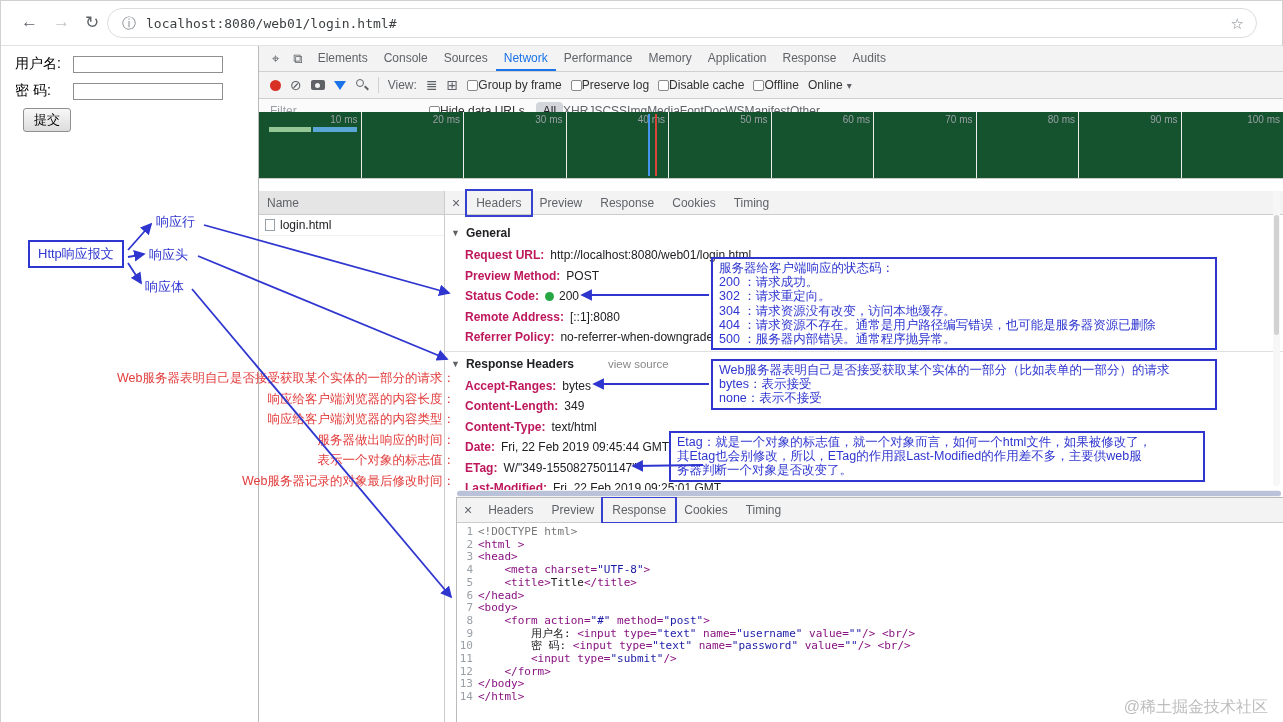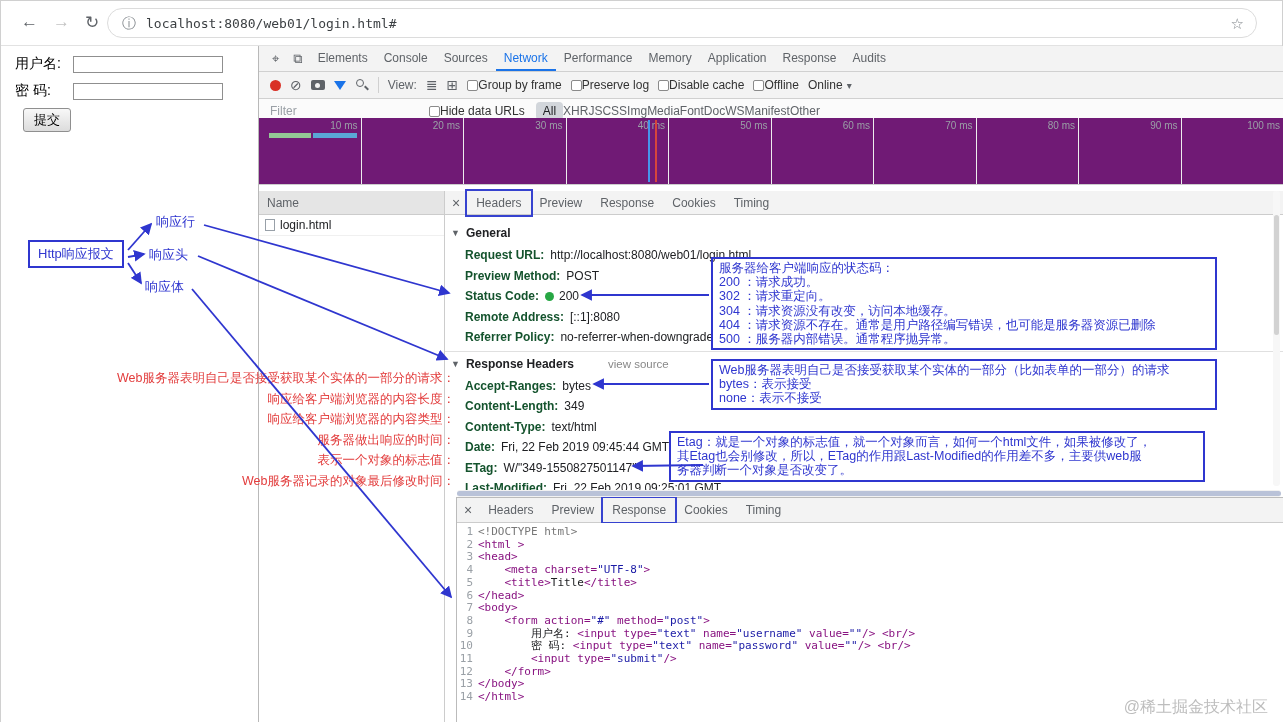--- a/index.html
+++ b/index.html
@@ -46,21 +46,21 @@
 .online{display:flex;align-items:center;gap:4px;color:#333;cursor:pointer;}
 .caret{font-size:10px;color:#5f6368;}
 
 .dt-filter{position:absolute;left:0;top:53px;width:100%;height:25px;background:#fbfbfb;border-bottom:1px solid #e0e0e0;display:flex;align-items:center;gap:11px;padding-left:11px;}
 .filter-input{border:none;outline:none;background:transparent;width:148px;font-size:12px;color:#333;font-family:inherit;}
 .filter-input::placeholder{color:#9aa0a6;}
 .ftype-bar{display:flex;align-items:center;gap:0;color:#5f6368;}
 .ftype{cursor:pointer;}
 .ftype.active{background:#d2d6db;border-radius:4px;padding:2px 7px;color:#202124;}
 
-.dt-timeline{position:absolute;left:0;top:72px;width:100%;height:67px;border-bottom:1px solid #ccc;background:#701a75;overflow:hidden;}
+.dt-timeline{position:absolute;left:0;top:66px;width:100%;height:67px;border-bottom:1px solid #ccc;background:#14532d;overflow:hidden;}
 .tl-cols{display:flex;height:100%;}
 .tl-col{flex:1;border-right:1px solid #ededed;position:relative;}
 .tl-label{position:absolute;right:3px;top:2px;font-size:10px;color:#9aa0a6;}
 .wf-a{position:absolute;left:10px;top:15px;width:42px;height:5px;background:#94c795;}
 .wf-b{position:absolute;left:54px;top:15px;width:44px;height:5px;background:#5aa7d6;}
 .ev-blue{position:absolute;left:389px;top:2px;bottom:2px;width:2px;background:#4595ec;}
 .ev-red{position:absolute;left:396px;top:2px;bottom:2px;width:2px;background:#d6453c;}
 
 .dt-main{position:absolute;left:0;top:145px;width:100%;bottom:0;}
 .name-col{position:absolute;left:0;top:0;width:186px;height:100%;border-right:1px solid #ccc;background:#fff;}
@@ -72,21 +72,21 @@
 .d-tabs{height:24px;background:#f3f3f3;border-bottom:1px solid #ccc;display:flex;align-items:center;color:#5f6368;}
 .d-close{padding:0 7px;font-size:14px;cursor:pointer;color:#5f6368;}
 .d-tab{padding:0 9px;line-height:24px;cursor:pointer;}
 .ann-boxed{outline:2px solid #3642cf;outline-offset:0;}
 .d-content{position:absolute;left:0;top:24px;right:0;bottom:0;overflow:hidden;padding-top:8px;}
 .sec-head{height:20px;display:flex;align-items:center;gap:6px;padding-left:6px;font-weight:bold;color:#202124;}
 .tri{font-size:9px;color:#5f6368;font-weight:normal;}
 .vs{font-weight:normal;color:#888;margin-left:28px;font-size:11.5px;cursor:pointer;}
 .kv-rows{margin-top:2px;}
 .kv-row{height:20.5px;display:flex;align-items:center;padding-left:20px;}
-.k{font-weight:bold;color:#14532d;margin-right:6px;white-space:pre;text-align:right;}
+.k{font-weight:bold;color:#be185d;margin-right:6px;white-space:pre;text-align:right;}
 .v{color:#202124;white-space:pre;}
 .status-dot{width:9px;height:9px;border-radius:50%;background:#27a744;margin-right:5px;flex:none;}
 .sec-div{height:1px;background:#e0e0e0;margin:3px 0 2px 0;}
 
 .h-scroll{position:absolute;left:456px;top:489px;width:824px;height:7px;background:#f1f1f1;border-radius:3px;z-index:12;}
 .h-scroll .thumb{position:absolute;left:0;top:1px;height:5px;width:100%;background:#b9c2d8;border-radius:3px;cursor:pointer;}
 .v-scroll{position:absolute;right:2px;top:190px;width:7px;height:295px;background:#f7f7f7;border-radius:3px;z-index:12;}
 .v-scroll .thumb{position:absolute;left:1px;top:24px;height:120px;width:5px;background:#d2d2d2;border-radius:3px;cursor:pointer;}
 
 

